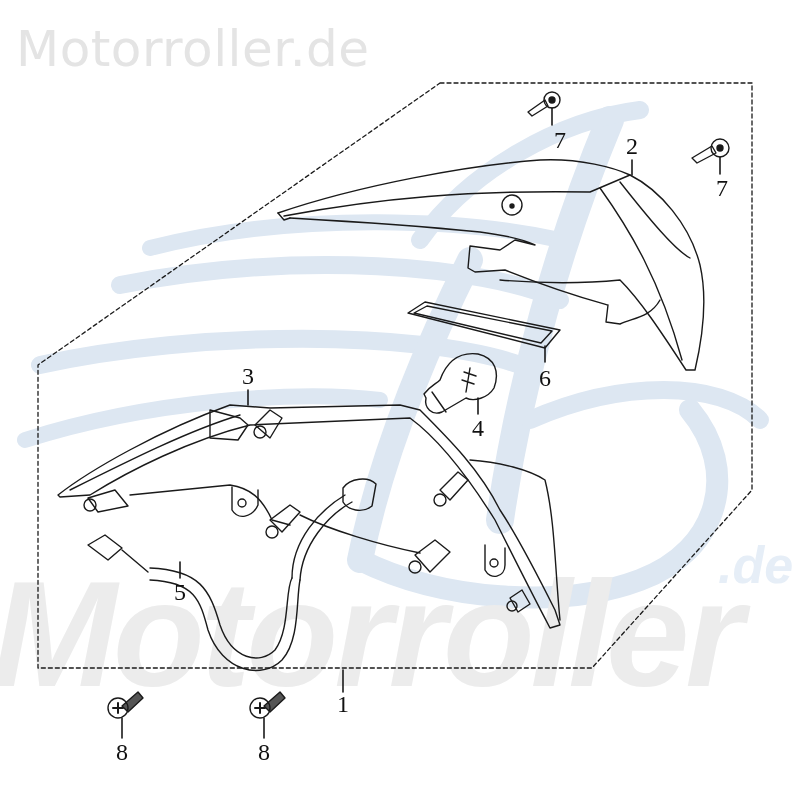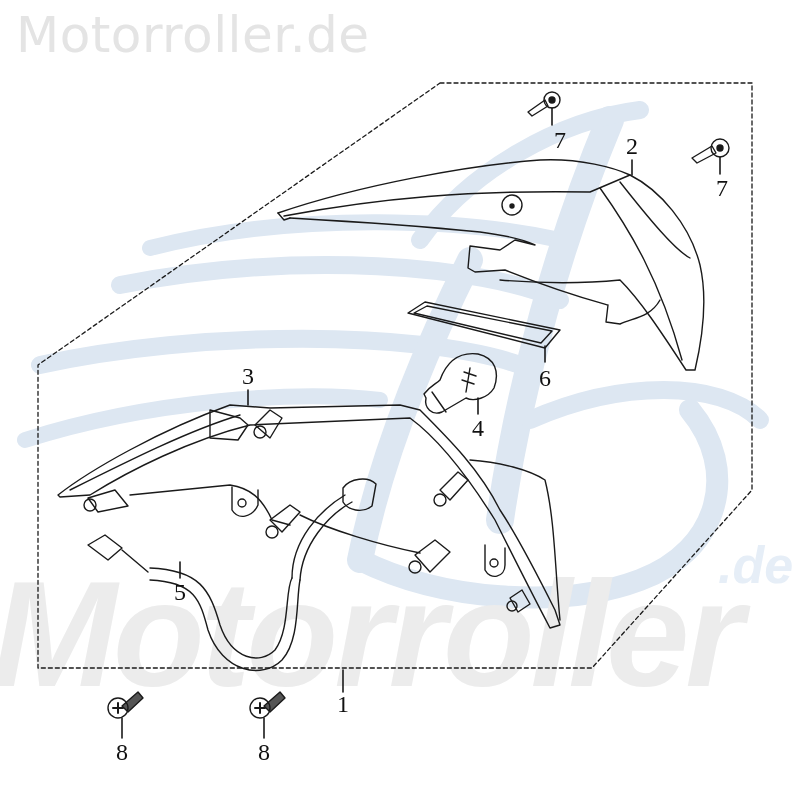--- a/index.html
+++ b/index.html
@@ -1,17 +1,17 @@
 <!DOCTYPE html>
 <html><head>
 <meta charset="utf-8">
 <style>
   html, body { margin:0; padding:0; background:#ffffff; }
   #canvas { position:relative; width:800px; height:800px; overflow:hidden; background:#ffffff; }
-  .wm-top { position:absolute; left:16px; top:6px; font-family:"DejaVu Sans", sans-serif; font-size:50px; color:#e4e4e4; letter-spacing:0.5px; }
+  .wm-top { position:absolute; left:16px; top:20px; font-family:"DejaVu Sans", sans-serif; font-size:50px; color:#e4e4e4; letter-spacing:0.5px; }
   .wm-big { position:absolute; left:-8px; top:548px; font-family:"Liberation Sans", sans-serif; font-style:italic; font-weight:bold; font-size:150px; color:#ececec; letter-spacing:-4px; white-space:nowrap; }
   .wm-de { position:absolute; left:718px; top:535px; font-family:"Liberation Sans", sans-serif; font-style:italic; font-weight:bold; font-size:52px; color:#e6eef7; }
   svg.layer { position:absolute; left:0; top:0; }
   .lbl { position:absolute; font-family:"Liberation Serif", serif; font-size:24px; color:#111; line-height:1; transform:translateX(-50%); }
 </style>
 </head>
 <body>
 
 <div id="canvas">
 

